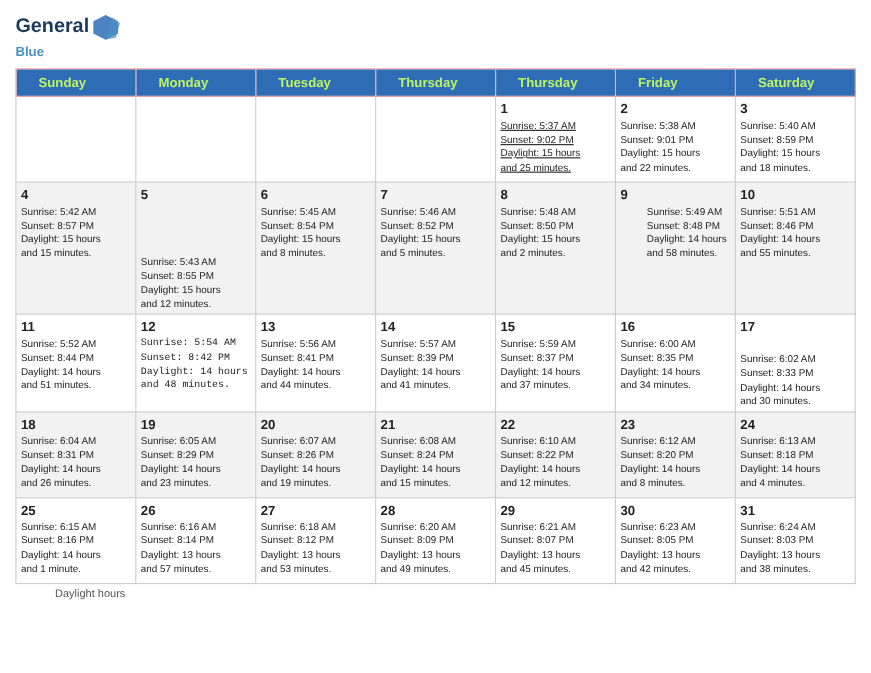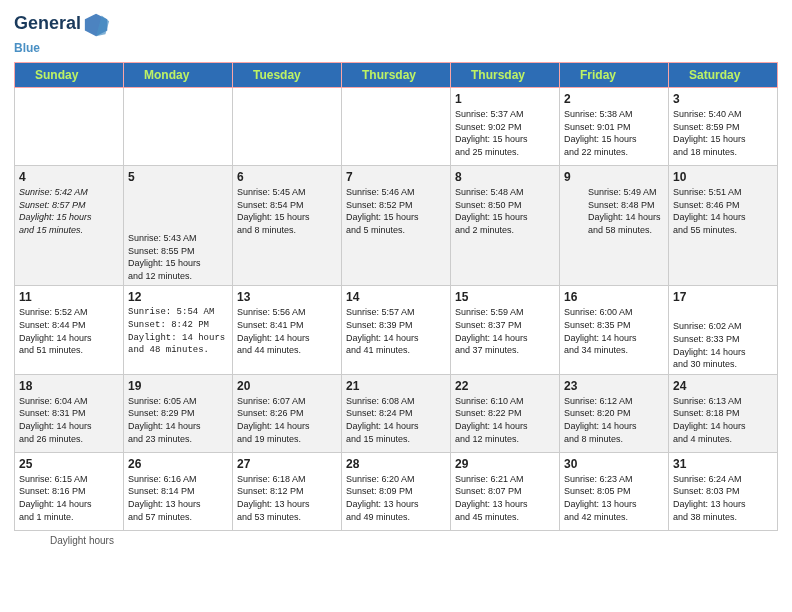--- a/index.html
+++ b/index.html
@@ -132,21 +132,21 @@
         </tr>
     </thead>
     <tbody id="calendar-body">
     <tr>
           <td class="empty-cell"></td>
           <td class="empty-cell"></td>
           <td class="empty-cell"></td>
           <td class="empty-cell"></td>
           <td>
             <span class="day-num">1</span>
-            <div class="cell-info" style="white-space: pre-line;">Sunrise: 5:37 AM
+            <div class="cell-info" style="white-space: pre-line; text-decoration: underline;">Sunrise: 5:37 AM
 Sunset: 9:02 PM
 Daylight: 15 hours
 and 25 minutes.</div>
           </td>
           <td>
             <span class="day-num">2</span>
             <div class="cell-info" style="white-space: pre-line;">Sunrise: 5:38 AM
 Sunset: 9:01 PM
 Daylight: 15 hours
 and 22 minutes.</div>
@@ -155,21 +155,21 @@
             <span class="day-num">3</span>
             <div class="cell-info" style="white-space: pre-line;">Sunrise: 5:40 AM
 Sunset: 8:59 PM
 Daylight: 15 hours
 and 18 minutes.</div>
           </td>
         </tr>
         <tr>
           <td>
             <span class="day-num">4</span>
-            <div class="cell-info" style="white-space: pre-line; font-style: italic;">Sunrise: 5:42 AM
+            <div class="cell-info" style="white-space: pre-line;">Sunrise: 5:42 AM
 Sunset: 8:57 PM
 Daylight: 15 hours
 and 15 minutes.</div>
           </td>
           <td>
             <span class="day-num">5</span>
             <div class="cell-info" style="white-space: pre-line; margin-top: 48px;">Sunrise: 5:43 AM
 Sunset: 8:55 PM
 Daylight: 15 hours
 and 12 minutes.</div>

